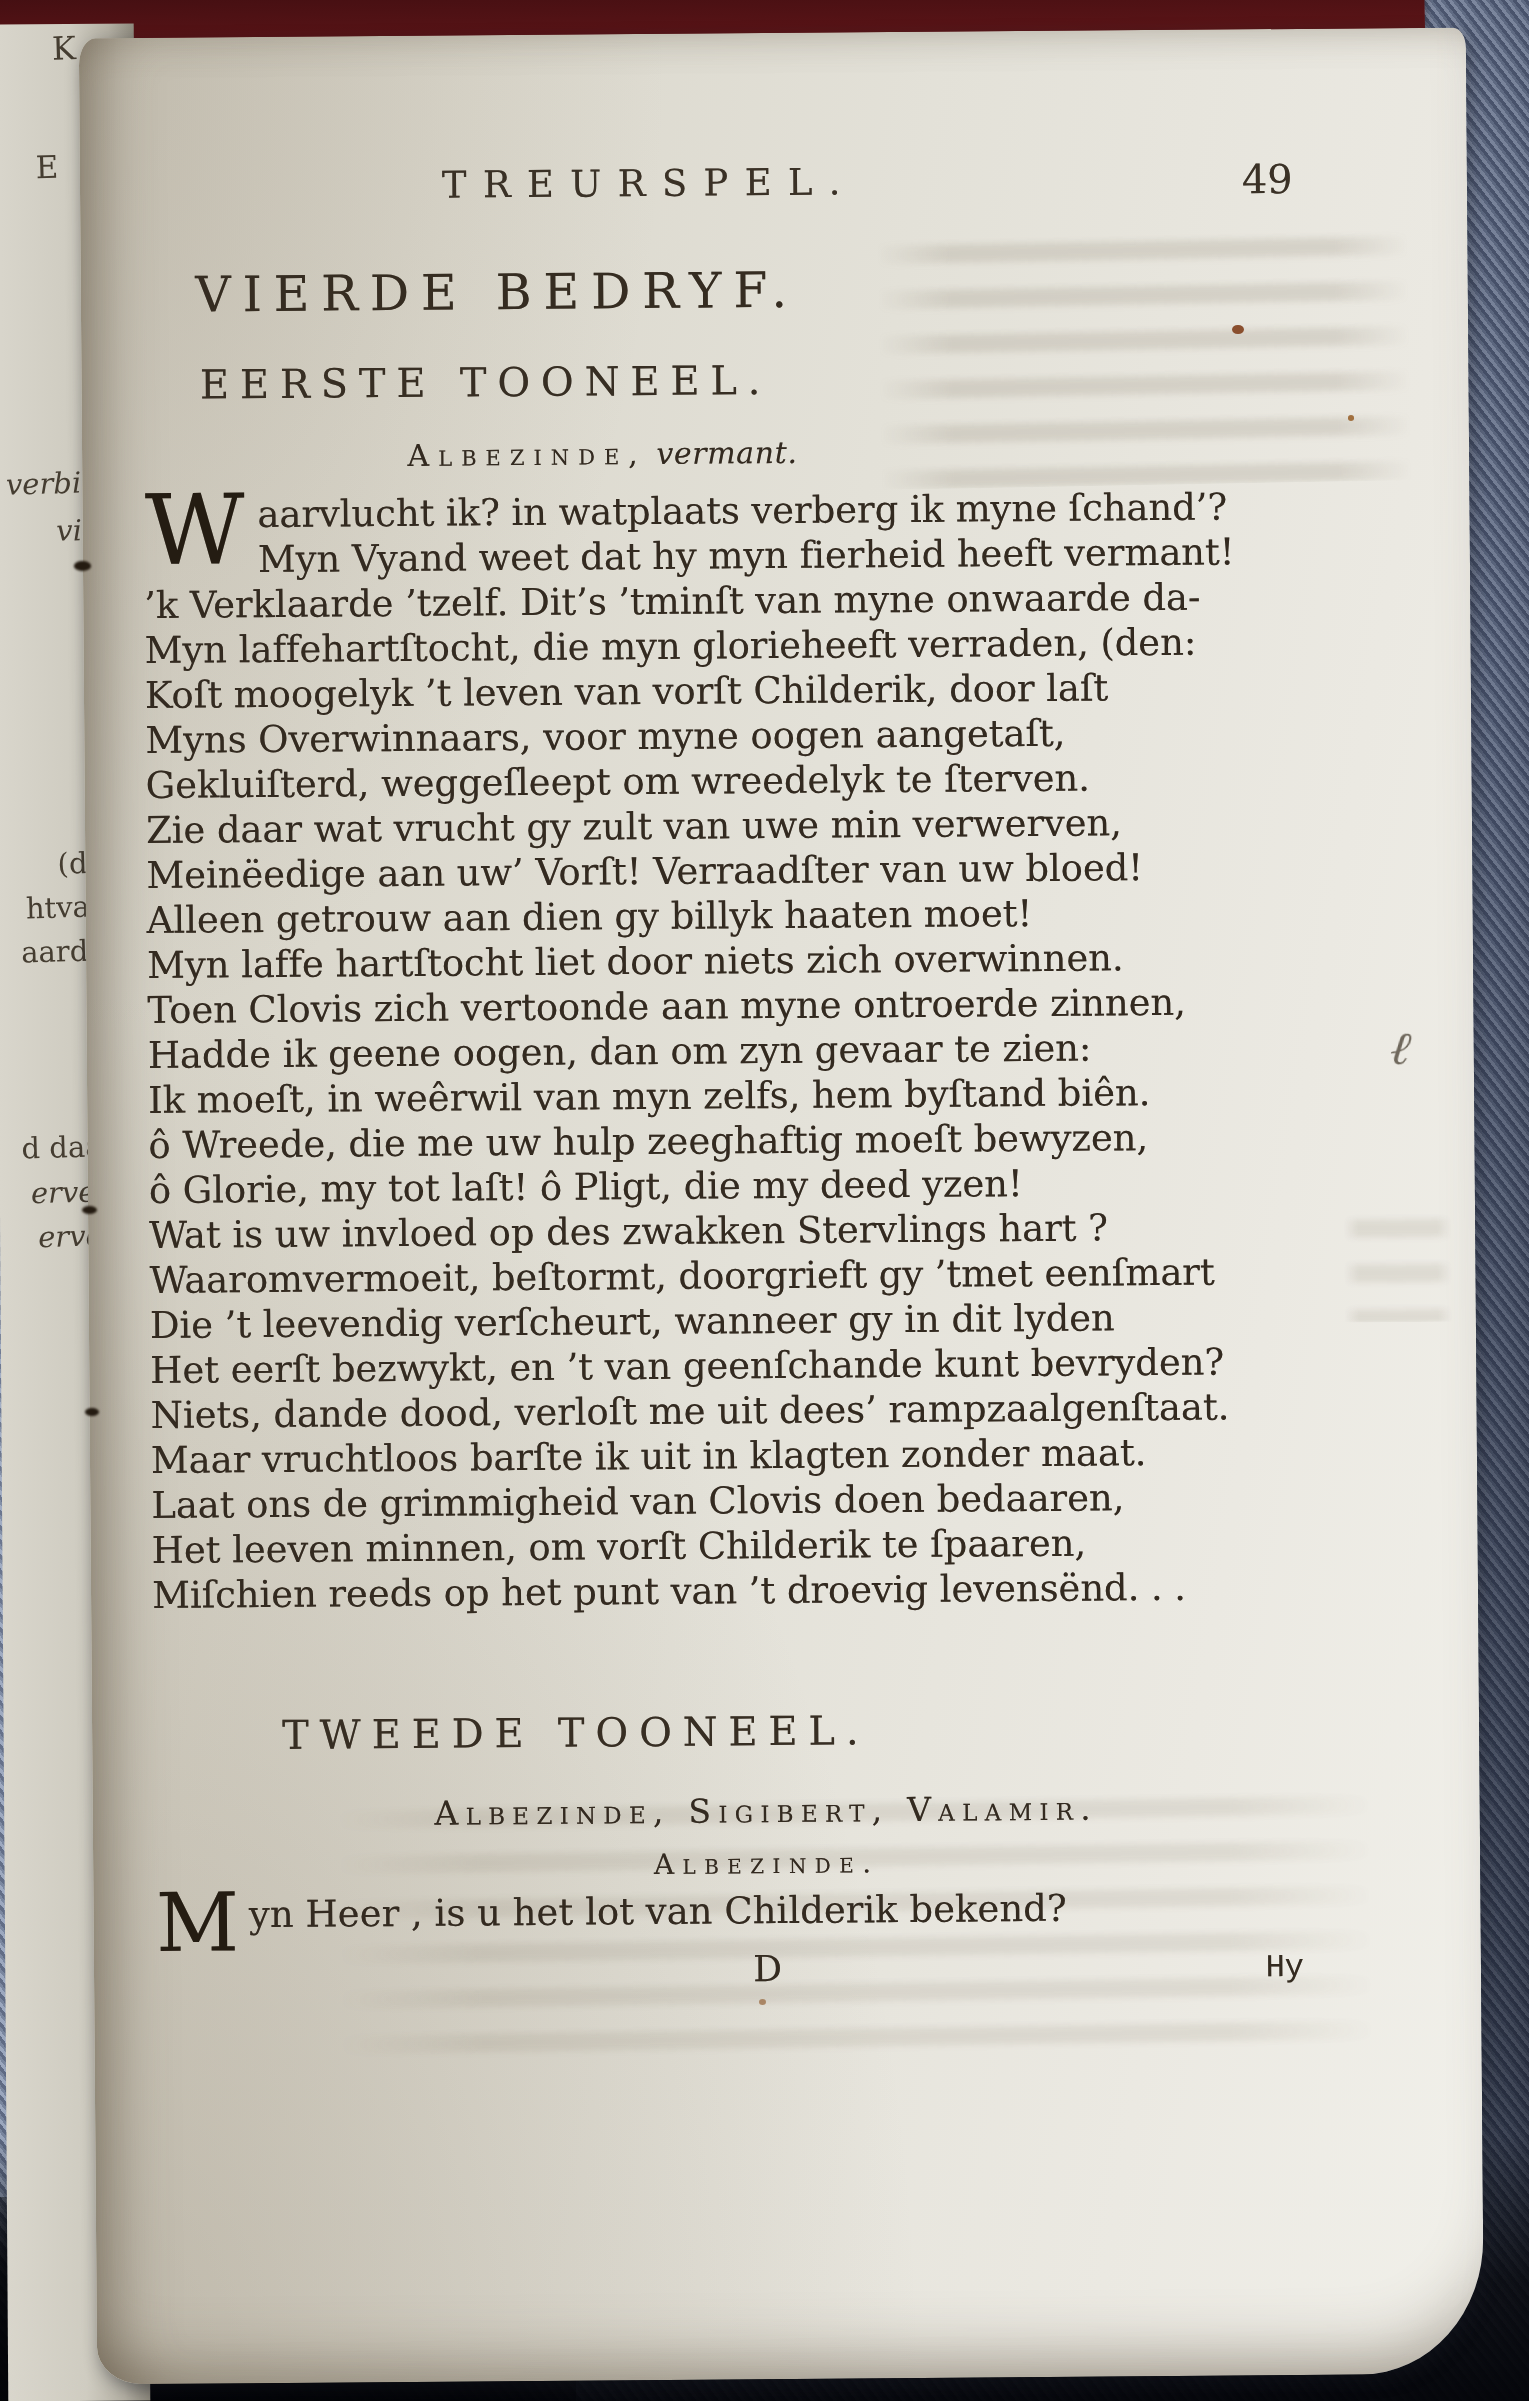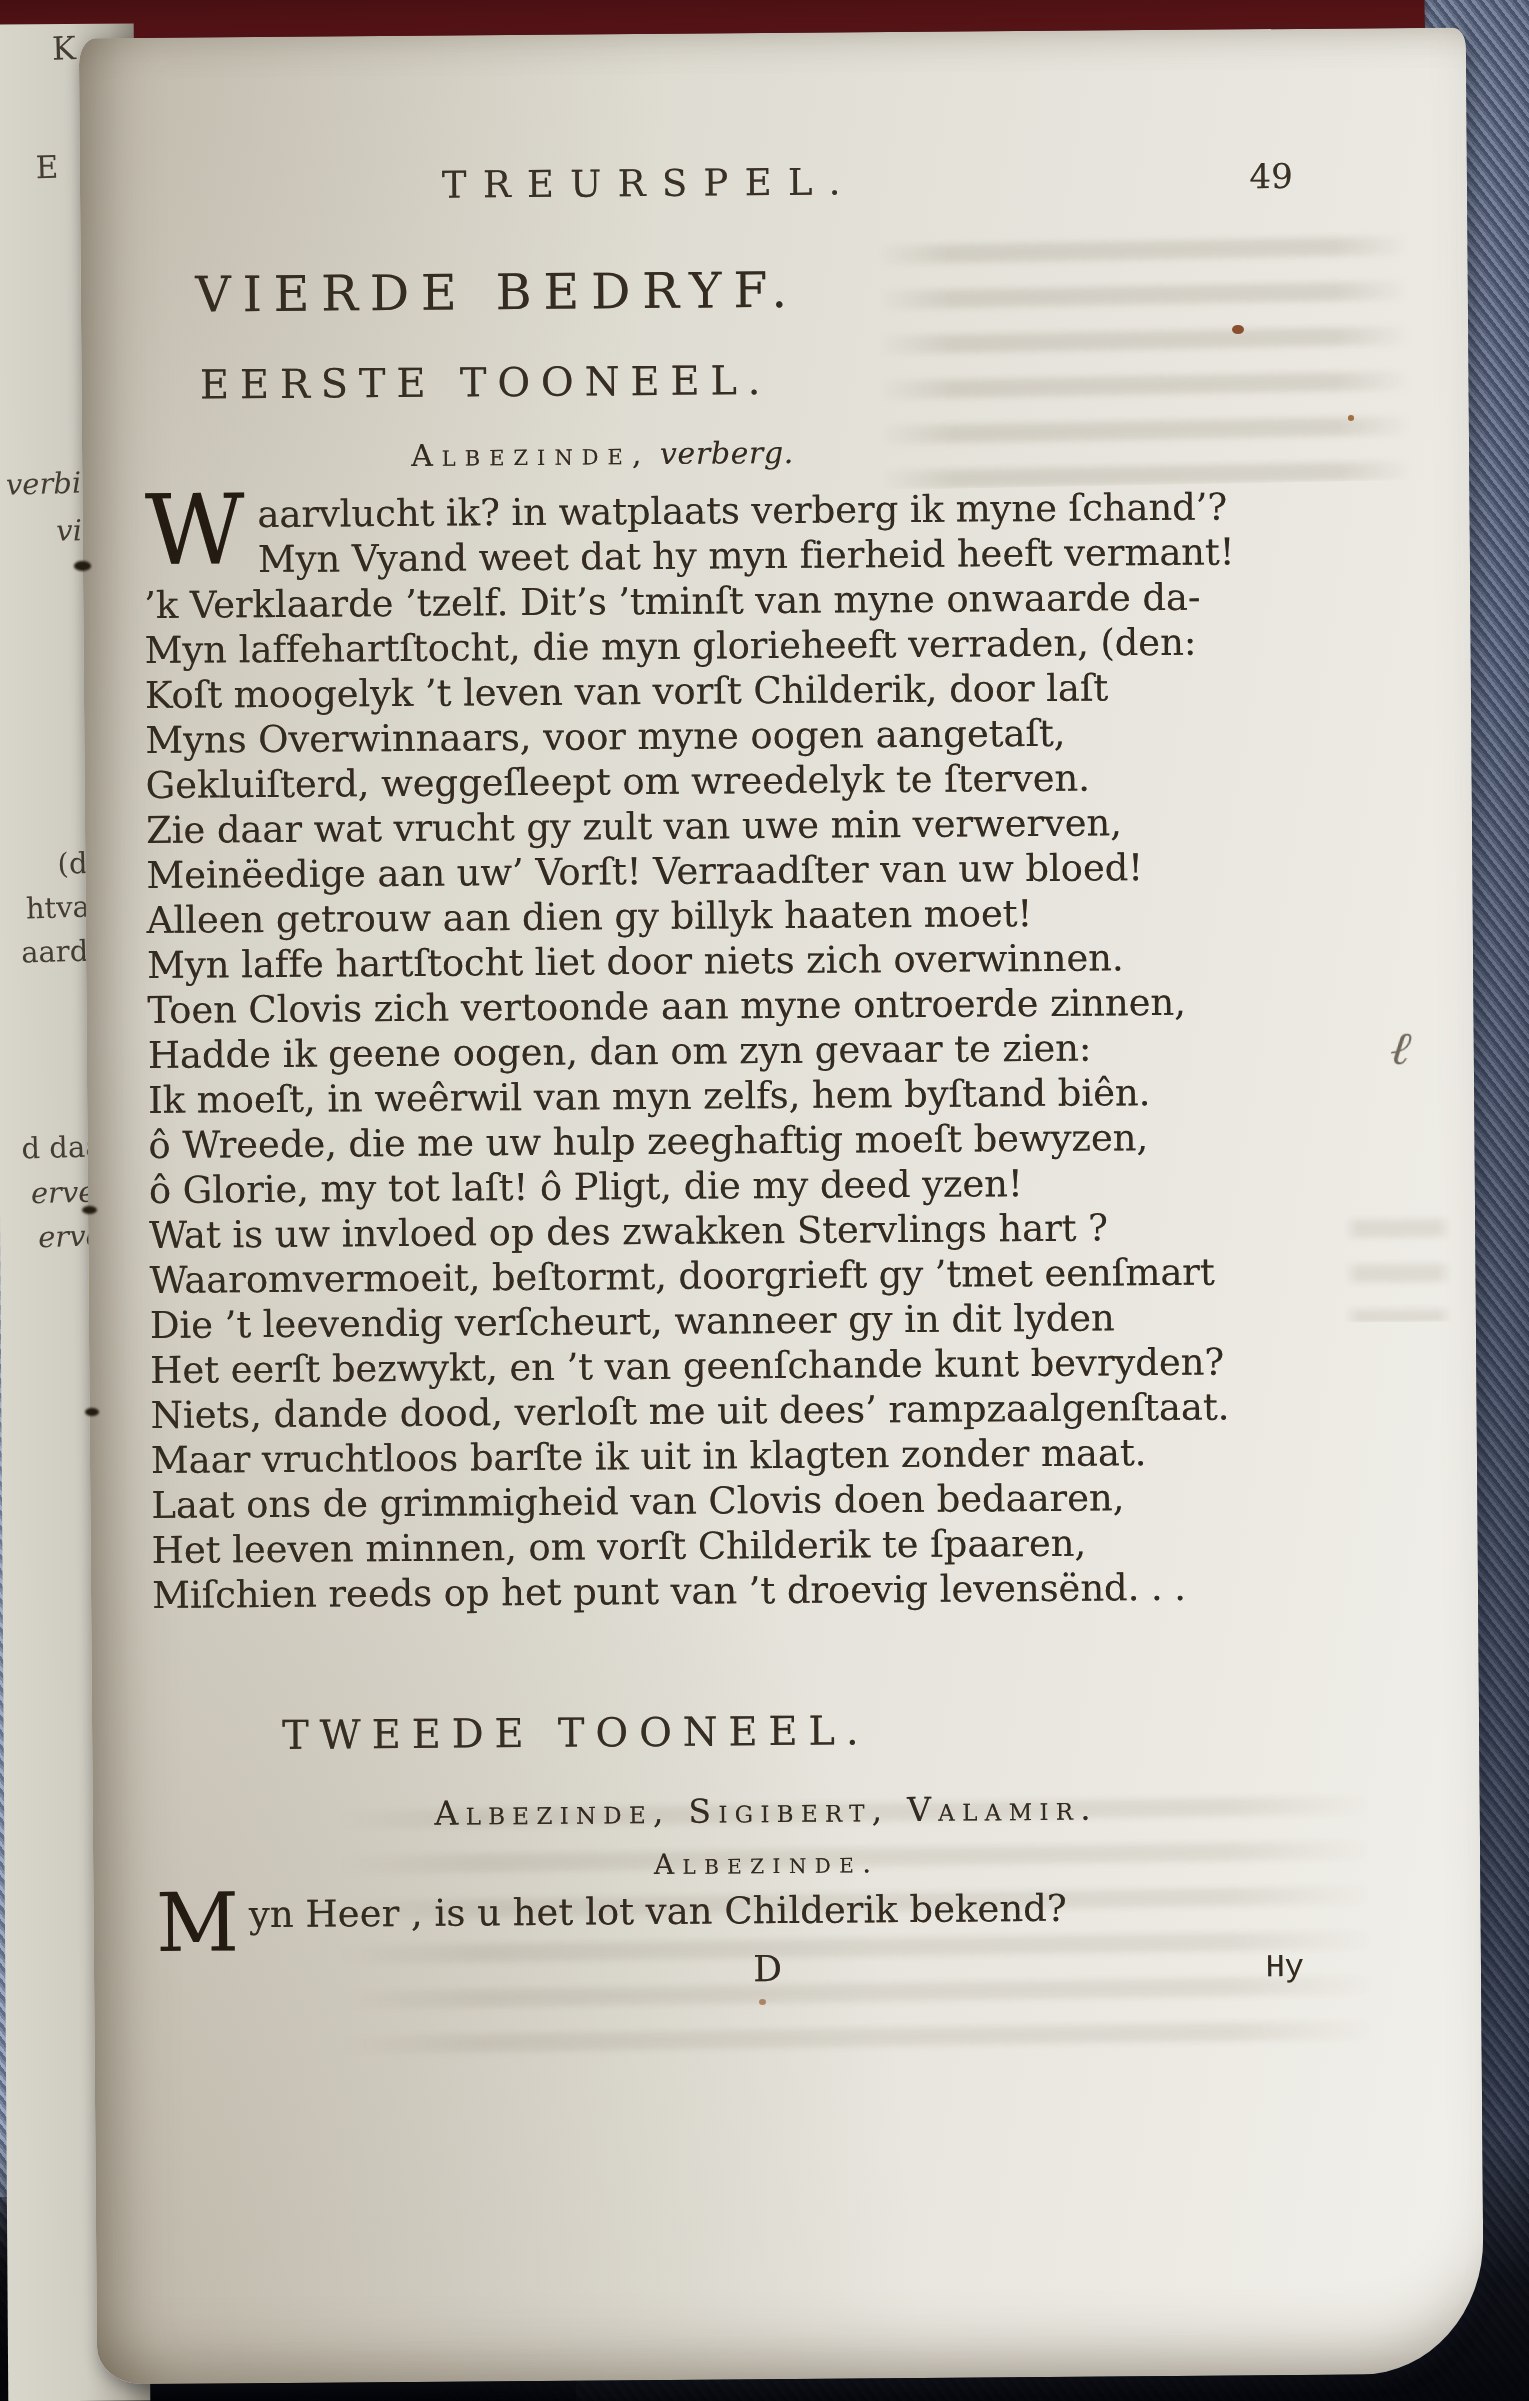--- a/index.html
+++ b/index.html
@@ -114,21 +114,21 @@
     color:#332a20;
     text-shadow:0 0 0.6px rgba(46,36,24,.45);
   }
   .running-row{position:relative;width:83%;height:46px;margin-bottom:55px;}
   .running-title{
     display:block;text-align:center;
     font-size:37px;letter-spacing:.44em;color:#3a3126;
   }
   .page-number{
     position:absolute;right:-135px;top:-1.3px;
-    font-size:34px;letter-spacing:0;color:#3a3126;text-align:center;
+    font-size:40px;letter-spacing:0;color:#3a3126;text-align:center;
   }
   .act-heading{
     width:58%;text-align:center;
     font-size:49px;letter-spacing:.24em;color:#352c21;
     margin-bottom:38px;white-space:nowrap;
   }
   .scene-heading{
     width:56%;text-align:center;
     font-size:40px;letter-spacing:.27em;color:#372e23;
     margin-bottom:32px;white-space:nowrap;
@@ -208,21 +208,21 @@
       <span class="running-title">TREURSPEL.</span>
       <span class="page-number">49</span>
     </div>
 
     <div class="act-heading">VIERDE BEDRYF.</div>
 
     <div class="scene-heading">EERSTE TOONEEL.</div>
 
     <div class="speaker-row">
       <span class="speaker-name">Albezinde,</span>
-      <span class="stage-direction">verberg.</span>
+      <span class="stage-direction">vermant.</span>
     </div>
 
     <div class="verse">
       <span class="dropcap">W</span>
       <div>
           <div class="verse-line">aarvlucht ik? in watplaats verberg ik myne ſchand’?</div>
           <div class="verse-line">Myn Vyand weet dat hy myn fierheid heeft vermant!</div>
           <div class="verse-line">’k Verklaarde ’tzelf. Dit’s ’tminſt van myne onwaarde da-</div>
           <div class="verse-line">Myn laffehartſtocht, die myn glorieheeft verraden, (den:</div>
           <div class="verse-line">Koſt moogelyk ’t leven van vorſt Childerik, door laſt</div>

